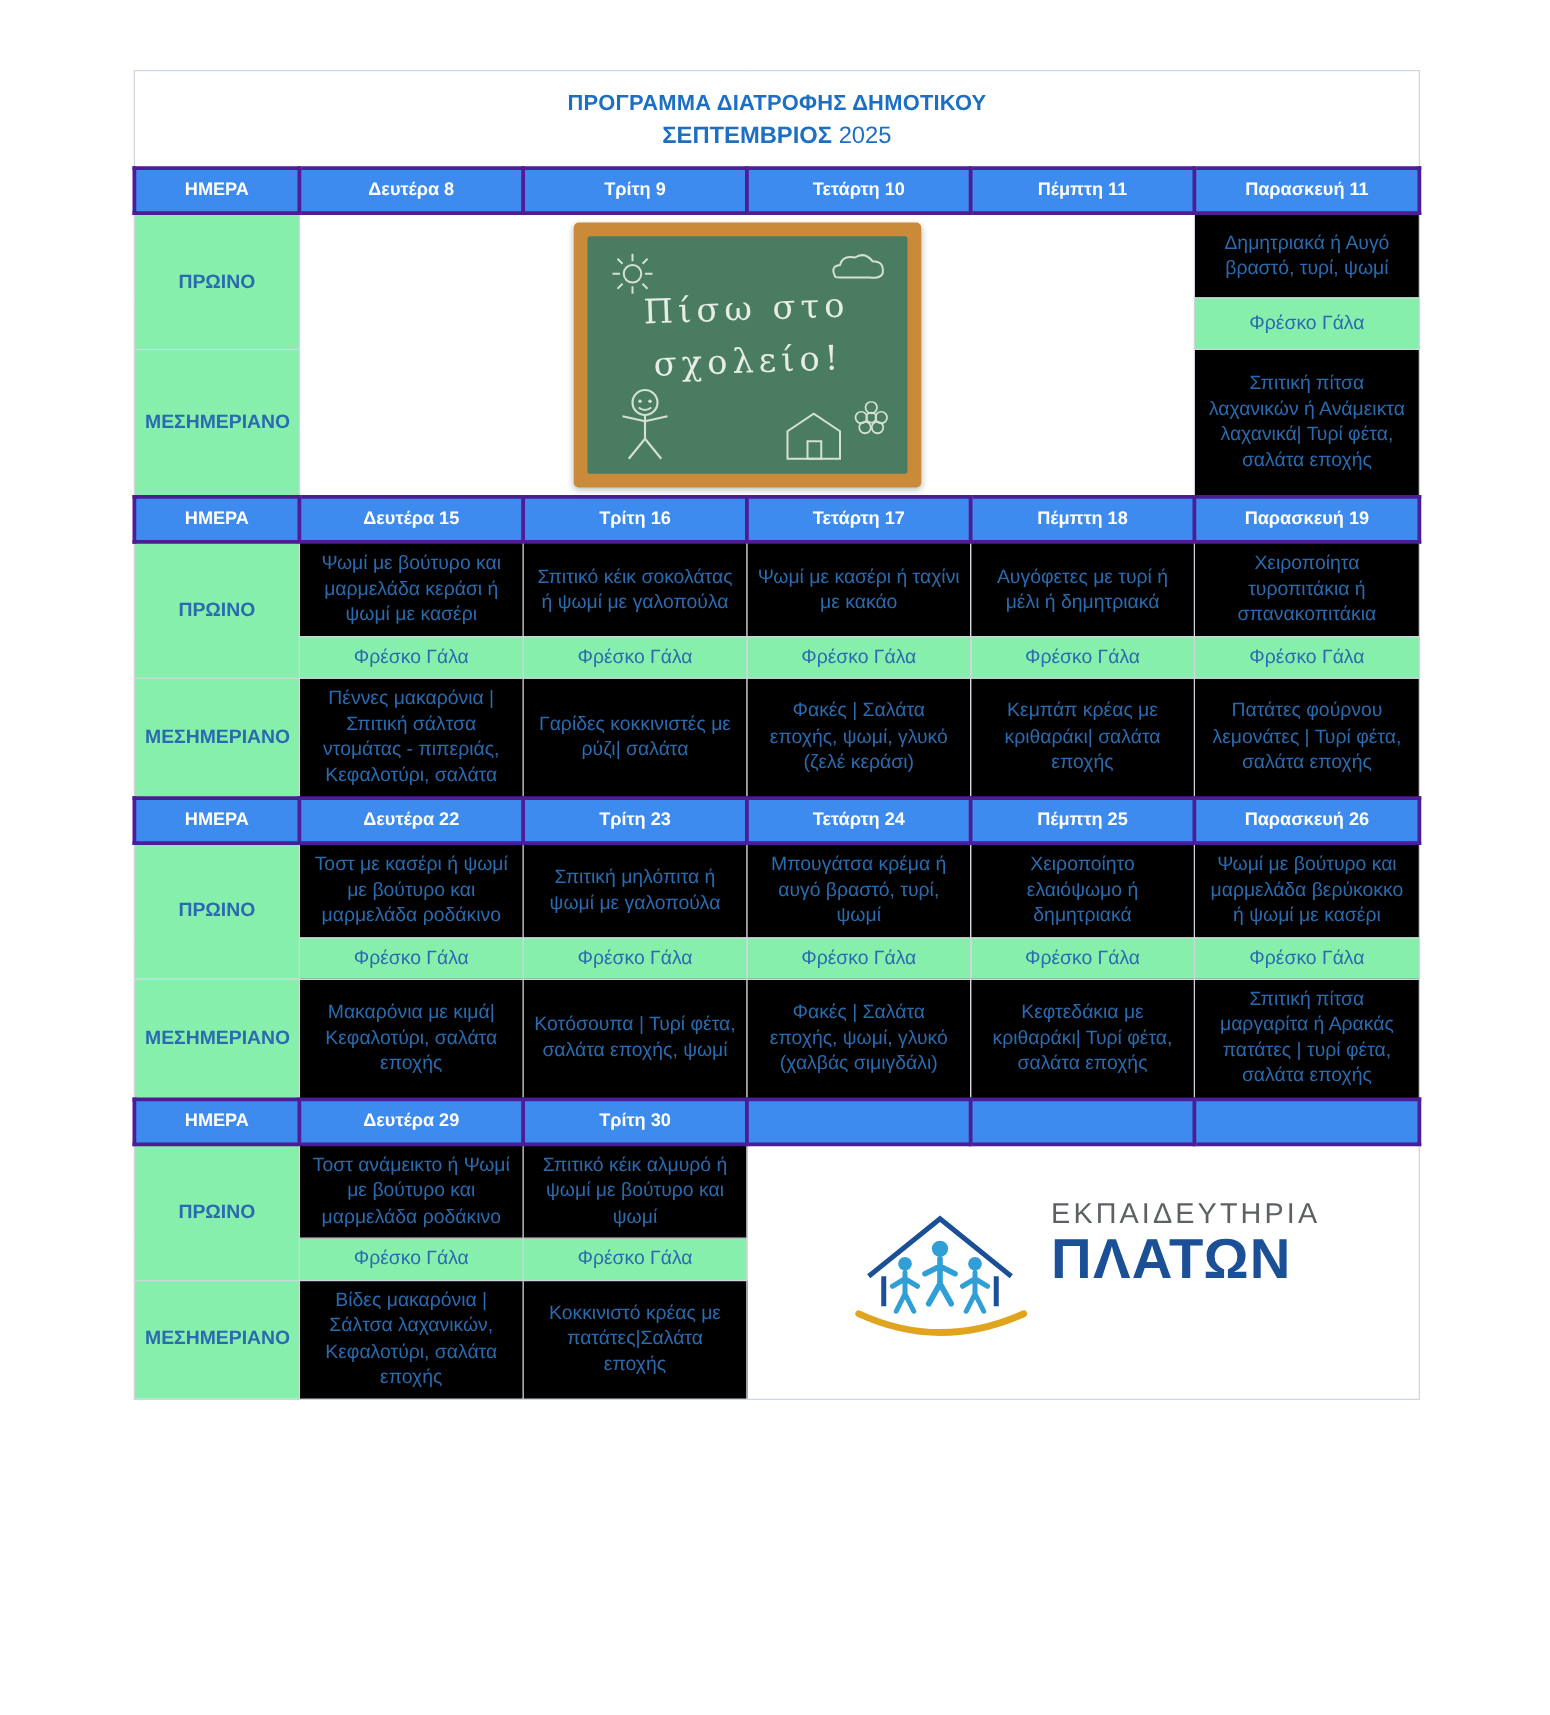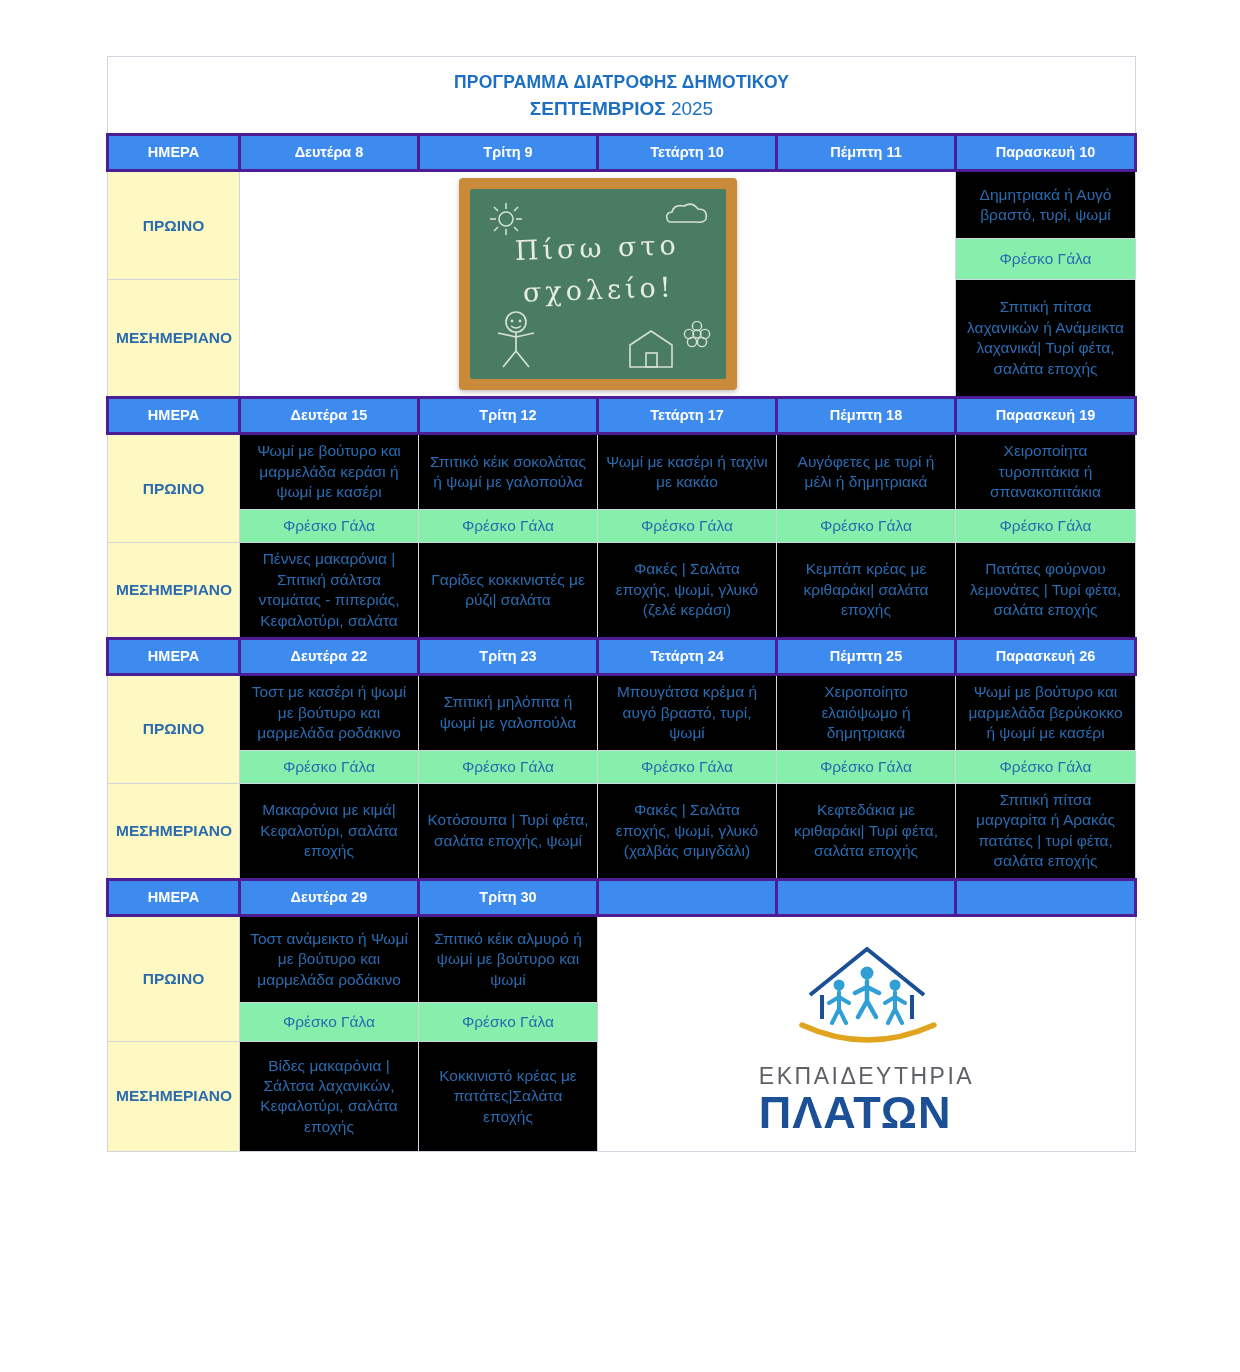--- a/index.html
+++ b/index.html
@@ -62,21 +62,21 @@
     color: #ffffff;
     font-weight: bold;
     font-size: 14.5px;
     padding: 7px 4px;
     border: 3px solid #4c1d95;
   }
   tr.header-row td.empty-head {
     background: #3d8bef;
   }
   td.rowlabel {
-    background: #fef9c3;
+    background: #86efac;
     color: #2a6bb0;
     font-weight: bold;
     font-size: 14.5px;
     width: 132px;
   }
   td.meal {
     background: #000000;
   }
   td.milk {
     background: #86efac;
@@ -130,25 +130,23 @@
     stroke: #eef2ea;
     fill: none;
     opacity: .85;
   }
   
   .logo-cell {
     background: #ffffff;
   }
   .logo-wrap {
     display: flex;
-    align-items: center;
     justify-content: center;
     gap: 14px;
     padding: 10px 0;
-    flex-direction: column;
   }
   .logo-text {
     text-align: left;
     line-height: 1;
   }
   .logo-top {
     font-size: 23px;
     letter-spacing: 2.5px;
     color: #5d6166;
     font-family: "Liberation Sans", sans-serif;
@@ -186,21 +184,21 @@
           </div>
         </td>
       </tr>
 
       <tr class="header-row">
         <td>ΗΜΕΡΑ</td>
         <td>Δευτέρα 8</td>
         <td>Τρίτη 9</td>
         <td>Τετάρτη 10</td>
         <td>Πέμπτη 11</td>
-        <td>Παρασκευή 10</td>
+        <td>Παρασκευή 11</td>
       </tr>
 
       <tr>
         <td class="rowlabel" rowspan="2">ΠΡΩΙΝΟ</td>
         <td class="blank" rowspan="3" colspan="4">
           <div class="board-wrap">
             <div class="board">
               <div class="board-inner">
                 <svg class="chalk-doodle" style="left:14px;top:10px;" width="44" height="40" viewBox="0 0 44 40">
                   <circle cx="22" cy="20" r="7" stroke-width="1.6"></circle>
@@ -255,21 +253,21 @@
         <td class="milk">Φρέσκο Γάλα</td>
       </tr>
       <tr>
         <td class="rowlabel">ΜΕΣΗΜΕΡΙΑΝΟ</td>
         <td class="meal">Σπιτική πίτσα λαχανικών ή Ανάμεικτα λαχανικά| Τυρί φέτα, σαλάτα εποχής</td>
       </tr>
 
       <tr class="header-row">
         <td>ΗΜΕΡΑ</td>
         <td>Δευτέρα 15</td>
-        <td>Τρίτη 12</td>
+        <td>Τρίτη 16</td>
         <td>Τετάρτη 17</td>
         <td>Πέμπτη 18</td>
         <td>Παρασκευή 19</td>
       </tr>
       <tr>
         <td class="rowlabel" rowspan="2">ΠΡΩΙΝΟ</td>
         <td class="meal">Ψωμί με βούτυρο και μαρμελάδα κεράσι ή ψωμί με κασέρι</td>
         <td class="meal">Σπιτικό κέικ σοκολάτας ή ψωμί με γαλοπούλα</td>
         <td class="meal">Ψωμί με κασέρι ή ταχίνι με κακάο</td>
         <td class="meal">Αυγόφετες με τυρί ή μέλι ή δημητριακά</td>

